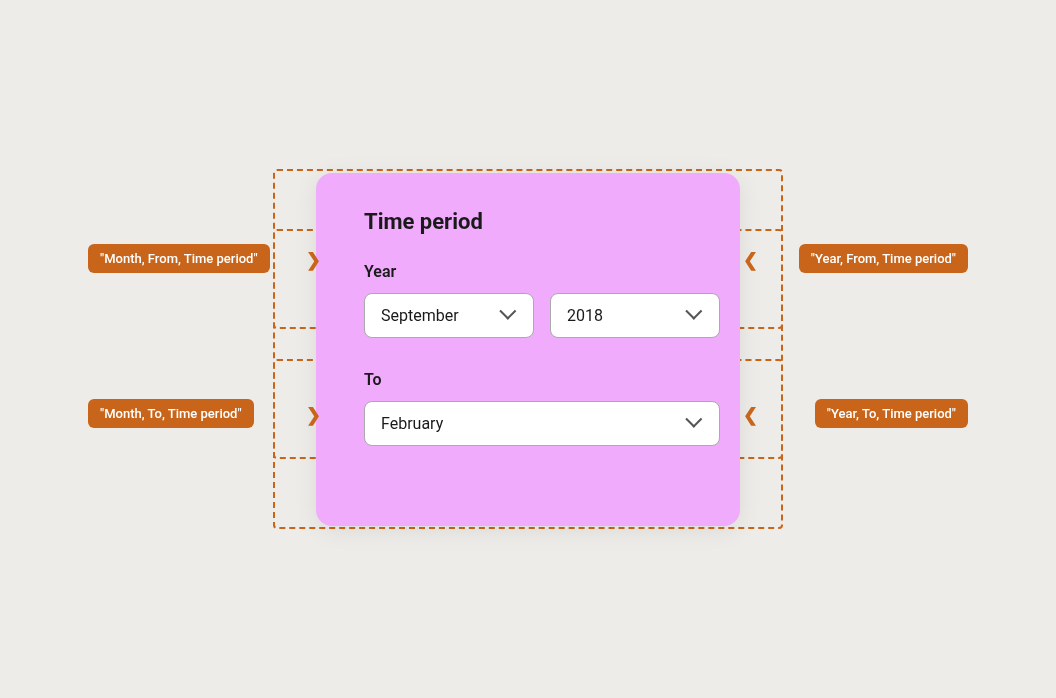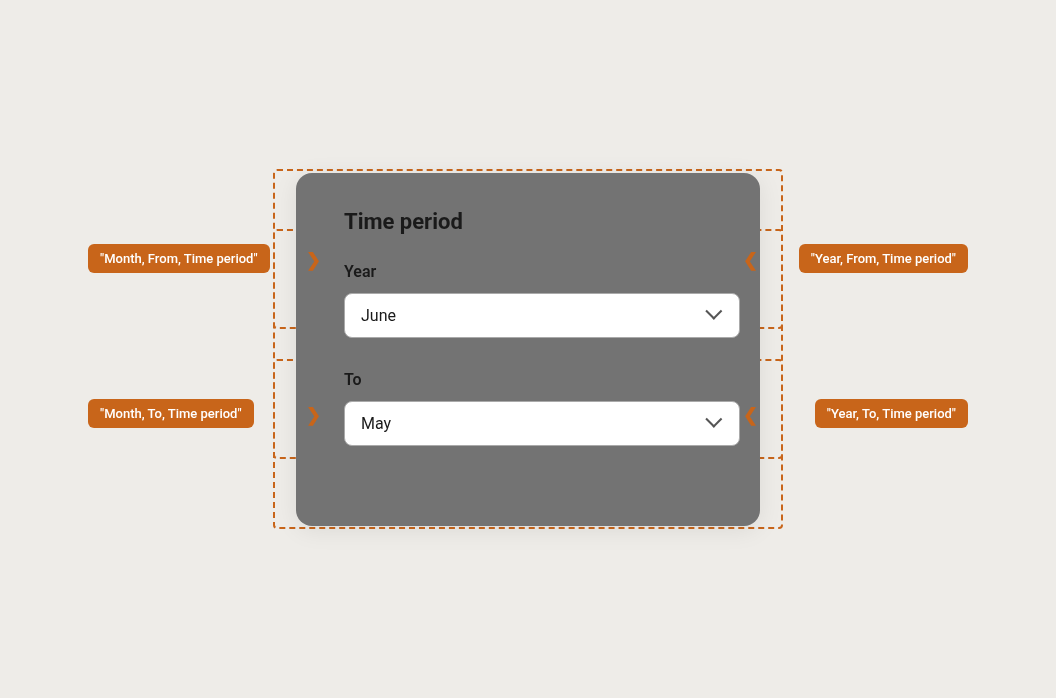--- a/index.html
+++ b/index.html
@@ -24,24 +24,24 @@
       position: relative;
       width: 900px;
       height: 500px;
       display: flex;
       align-items: center;
       justify-content: center;
     }
 
     
     .card {
-      background: #737373;
+      background: #f0abfc;
       border-radius: 16px;
       padding: 36px 20px 48px 48px;
-      width: 464px;
+      width: 424px;
       box-shadow: 0 4px 24px rgba(0,0,0,0.08);
       position: relative;
       z-index: 2;
     }
 
     .card-title {
       font-size: 22px;
       font-weight: 700;
       color: #1a1a1a;
       margin-bottom: 28px;
@@ -220,31 +220,35 @@
 
   <div class="annotation-outer box-to"></div>
 
   <div class="card">
     <div class="card-title">Time period</div>
 
     <div>
       <div class="section-label">Year</div>
       <div class="dropdowns-row">
         <div class="dropdown">
-          <span class="dropdown-text">June</span>
+          <span class="dropdown-text">September</span>
+          <span class="chevron"></span>
+        </div>
+        <div class="dropdown">
+          <span class="dropdown-text">2018</span>
           <span class="chevron"></span>
         </div>
       </div>
     </div>
 
     <div class="to-section">
       <div class="section-label">To</div>
       <div class="dropdowns-row">
         <div class="dropdown">
-          <span class="dropdown-text">May</span>
+          <span class="dropdown-text">February</span>
           <span class="chevron"></span>
         </div>
       </div>
     </div>
   </div>
 
   <div class="badge badge-month-from">"Month, From, Time period"</div>
   <div class="badge badge-year-from">"Year, From, Time period"</div>
   <div class="badge badge-month-to">"Month, To, Time period"</div>
   <div class="badge badge-year-to">"Year, To, Time period"</div>

